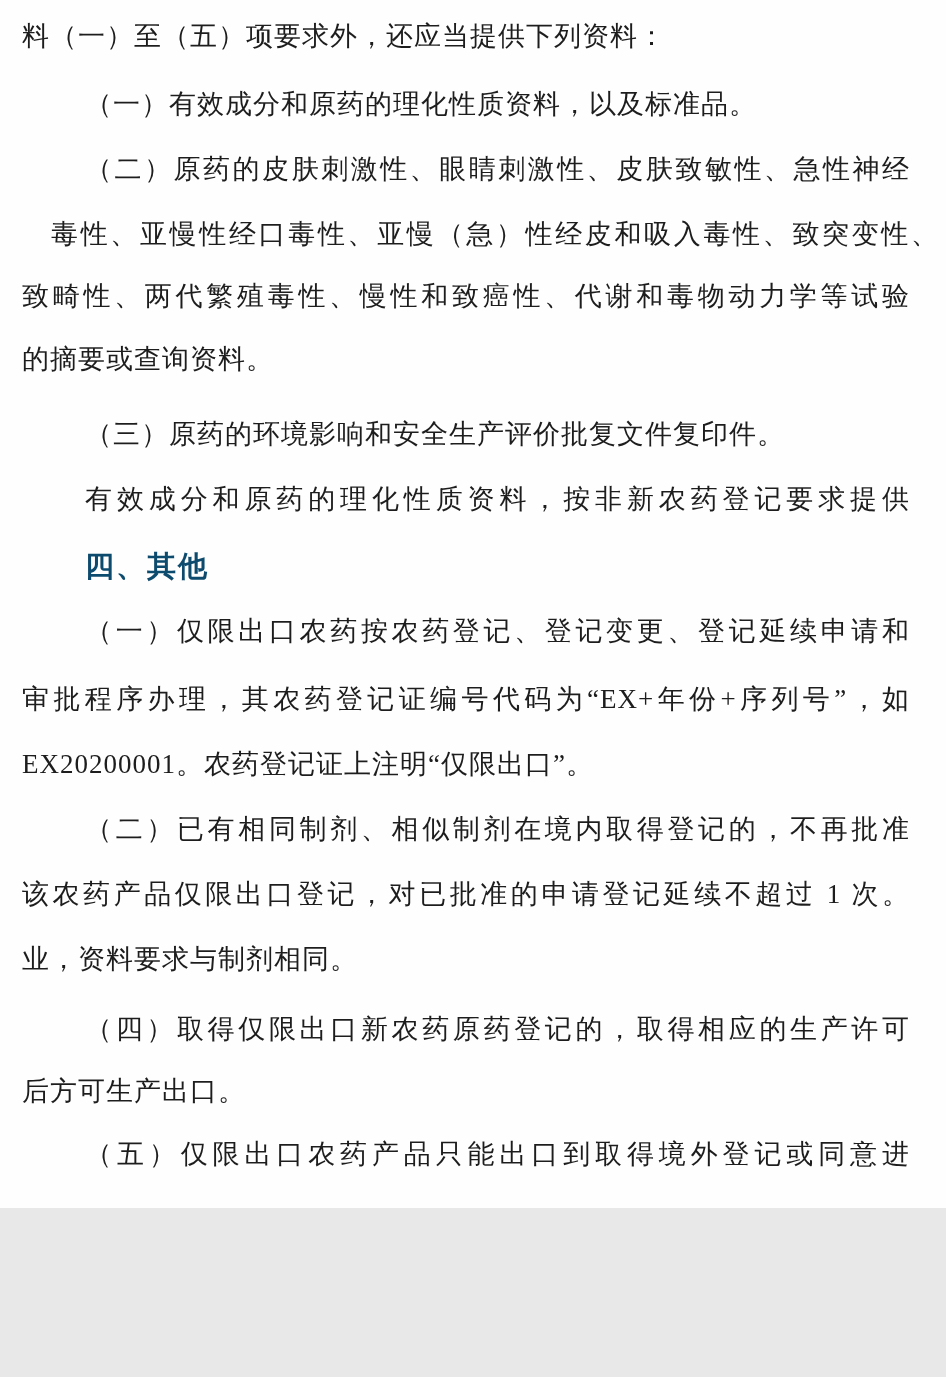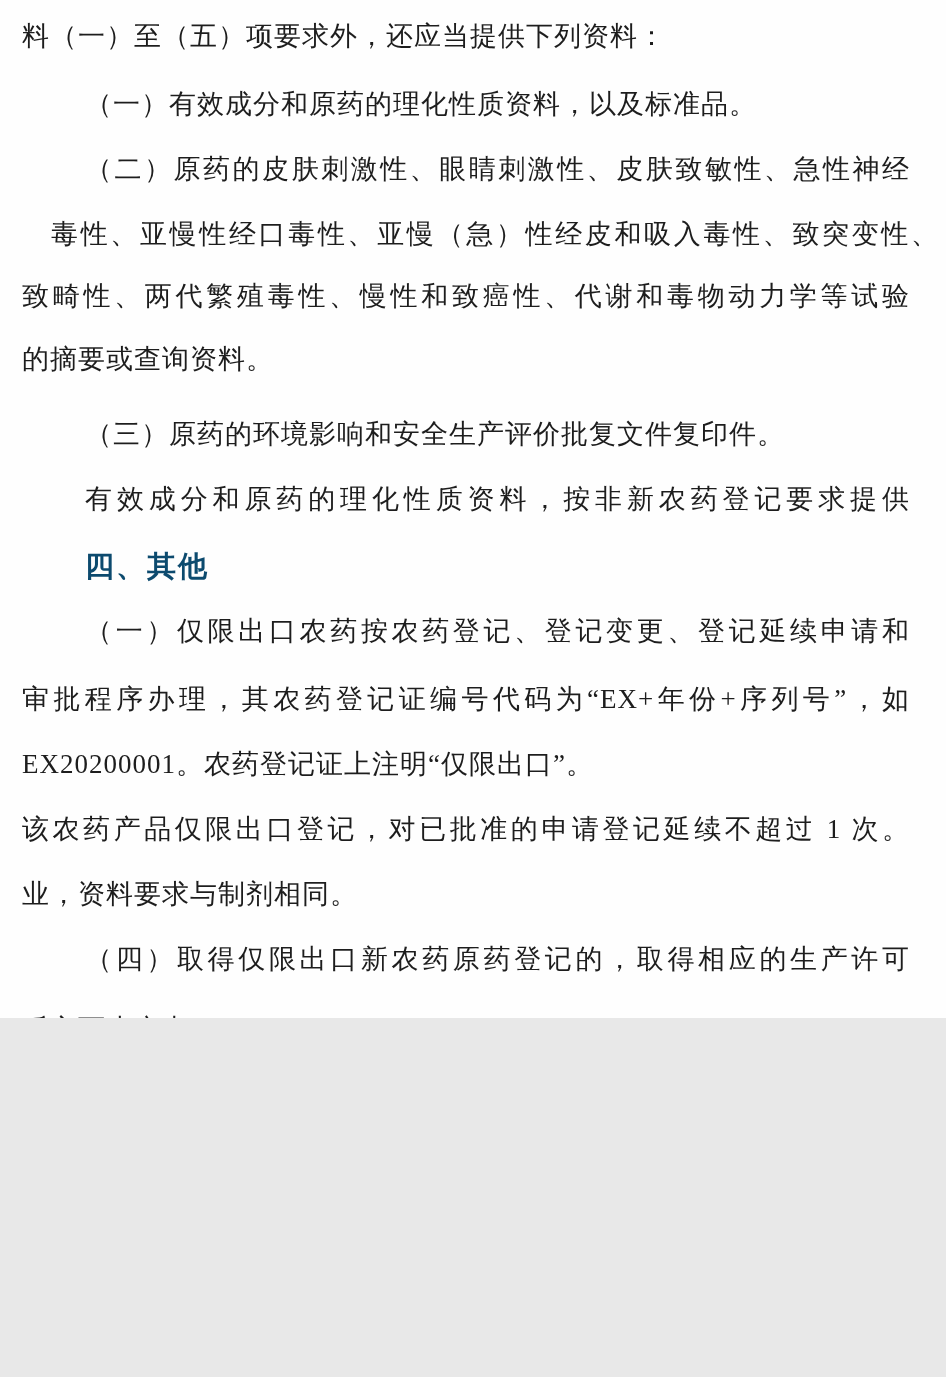--- a/index.html
+++ b/index.html
@@ -3,21 +3,21 @@
 <meta charset="utf-8">
 <style>
   html, body {
     margin: 0;
     padding: 0;
     background: #e8e8e8;
   }
   .page {
     position: relative;
     width: 946px;
-    height: 1018px;
+    height: 1208px;
     background: #fefefe;
     overflow: hidden;
     font-family: "Liberation Serif", "DejaVu Serif", serif;
     color: #1d1d1d;
   }
   .ln {
     position: absolute;
     left: 22px;
     width: 888px;
     font-size: 27px;
@@ -76,18 +76,20 @@
   <div class="ln indent just">（二）原药的皮肤刺激性、眼睛刺激性、皮肤致敏性、急性神经</div>
   <div class="ln just">毒性、亚慢性经口毒性、亚慢（急）性经皮和吸入毒性、致突变性、</div>
   <div class="ln just">致畸性、两代繁殖毒性、慢性和致癌性、代谢和毒物动力学等试验</div>
   <div class="ln">的摘要或查询资料。</div>
   <div class="ln indent">（三）原药的环境影响和安全生产评价批复文件复印件。</div>
   <div class="ln indent just">有效成分和原药的理化性质资料，按非新农药登记要求提供</div>
   <div class="ln indent heading">四、其他</div>
   <div class="ln indent just">（一）仅限出口农药按农药登记、登记变更、登记延续申请和</div>
   <div class="ln just">审批程序办理，其农药登记证编号代码为“EX+年份+序列号”，如</div>
   <div class="ln">EX20200001。农药登记证上注明“仅限出口”。</div>
+  <div class="ln indent just">（二）已有相同制剂、相似制剂在境内取得登记的，不再批准</div>
   <div class="ln just">该农药产品仅限出口登记，对已批准的申请登记延续不超过 1 次。</div>
   <div class="ln">业，资料要求与制剂相同。</div>
   <div class="ln indent just">（四）取得仅限出口新农药原药登记的，取得相应的生产许可</div>
   <div class="ln">后方可生产出口。</div>
+  <div class="ln indent just">（五）仅限出口农药产品只能出口到取得境外登记或同意进</div>
   <div class="footer">— 3 —</div>
 </div>
 
 </body></html>

